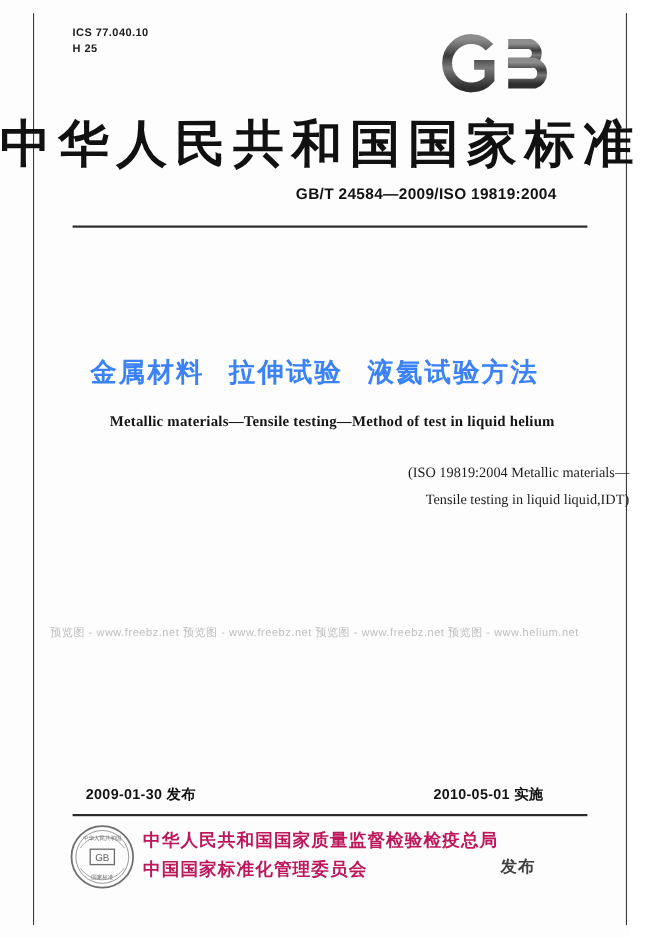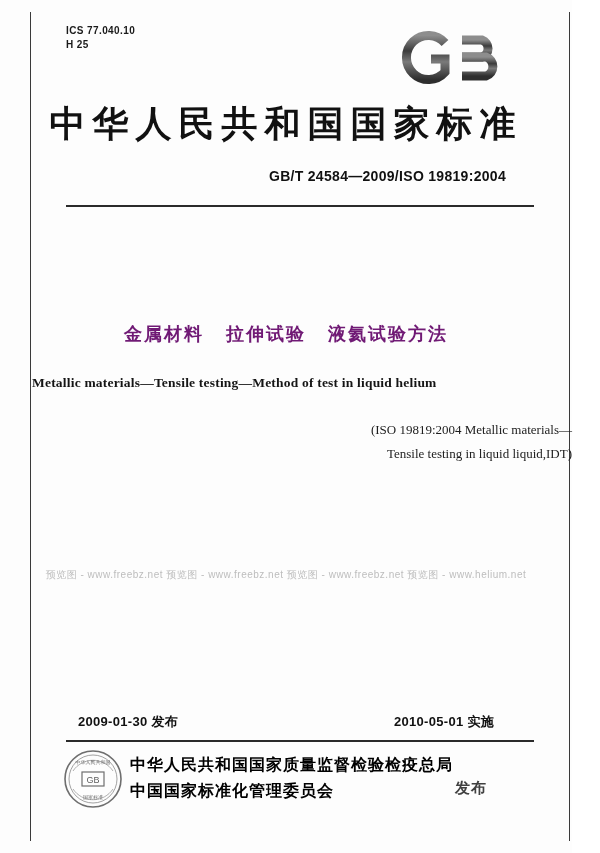--- a/index.html
+++ b/index.html
@@ -56,21 +56,21 @@
   }
 
   
   .cn-title {
     position: absolute;
     left: 0; right: 0;
     top: 100px;
     text-align: center;
     font-family: "Liberation Serif", serif;
     font-weight: bold;
-    font-size: 36px;
+    font-size: 46px;
     letter-spacing: 7px;
     color: #111;
     white-space: nowrap;
   }
 
   
   .std-number {
     position: absolute;
     right: 66px;
     top: 168px;
@@ -92,30 +92,31 @@
   }
 
   
   .title-cn {
     position: absolute;
     left: 0; right: 0;
     top: 322px;
     text-align: center;
     font-family: Liberation Serif, serif;
     font-weight: bold;
-    font-size: 18px;
+    font-size: 24px;
     letter-spacing: 2px;
-    color: #701a75;
+    color: #3b82f6;
   }
   .title-cn .gap { display: inline-block; width: 22px; }
 
   .title-en {
     position: absolute;
     left: 0; right: 0;
     top: 375px;
+    text-align: center;
     font-family: "Liberation Serif", serif;
     font-weight: bold;
     font-size: 13.5px;
     letter-spacing: 0.2px;
     color: #151515;
     margin-left: 32px;
   }
 
   .title-iso {
     position: absolute;
@@ -183,21 +184,21 @@
   }
   .issuer {
     position: absolute;
     left: 130px;
     top: 752px;
     font-family: "Liberation Serif", serif;
     font-weight: bold;
     font-size: 16px;
     line-height: 26px;
     letter-spacing: 1px;
-    color: #000000;
+    color: #be185d;
   }
   .issue-word {
     position: absolute;
     left: 455px;
     top: 779px;
     font-family: "Liberation Serif", serif;
     font-weight: bold;
     font-size: 15px;
     letter-spacing: 1px;
     color: #404040;

